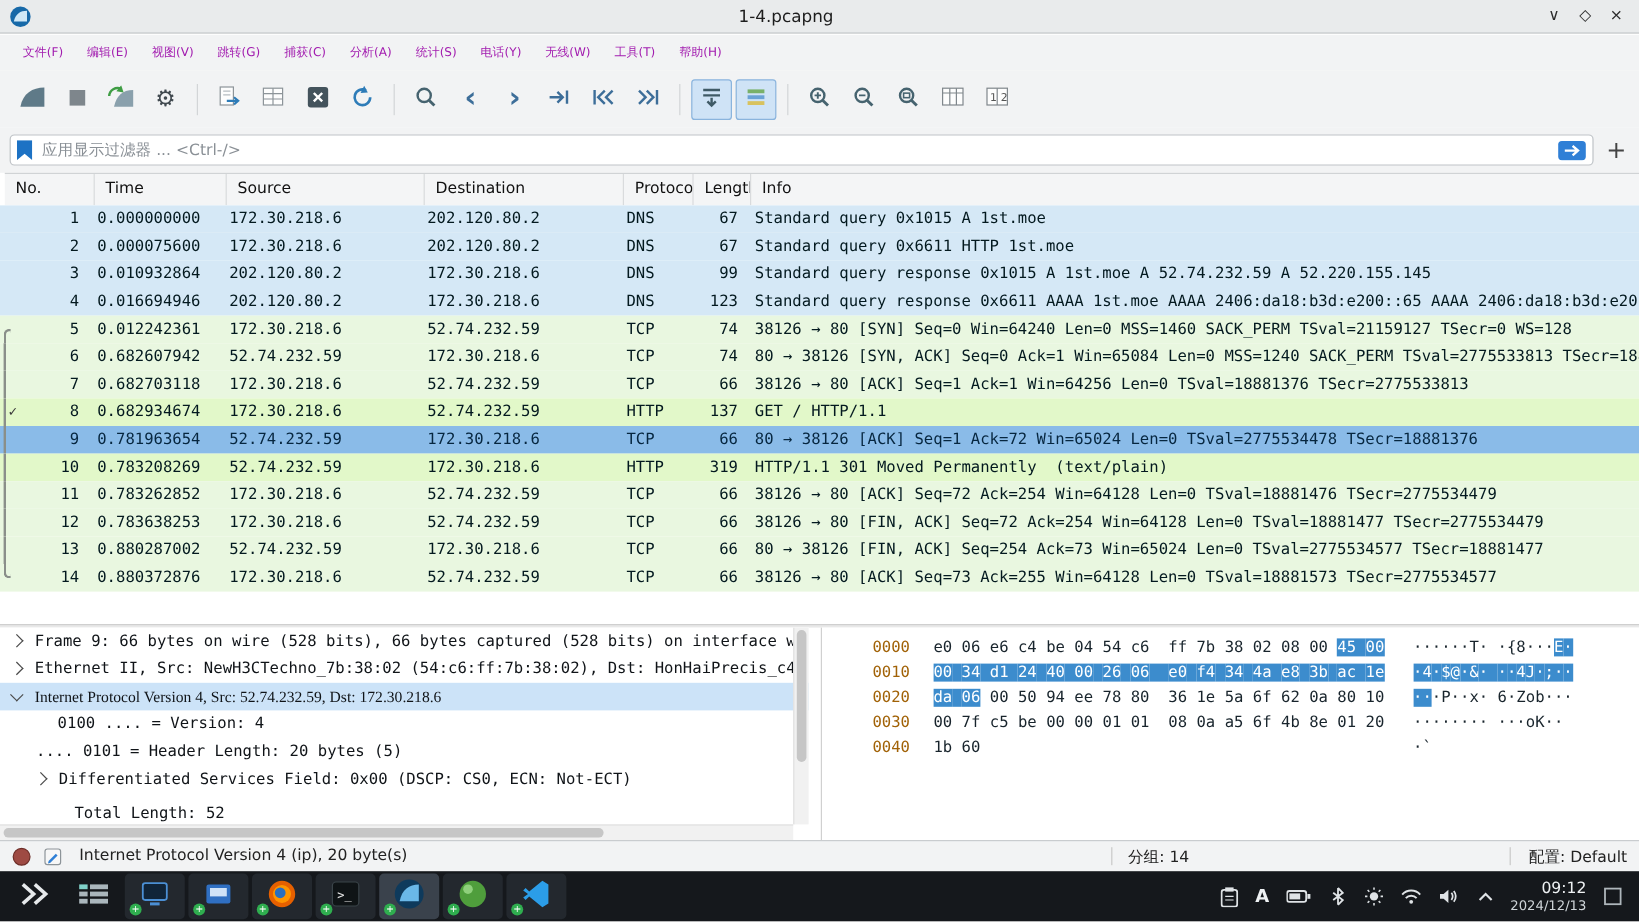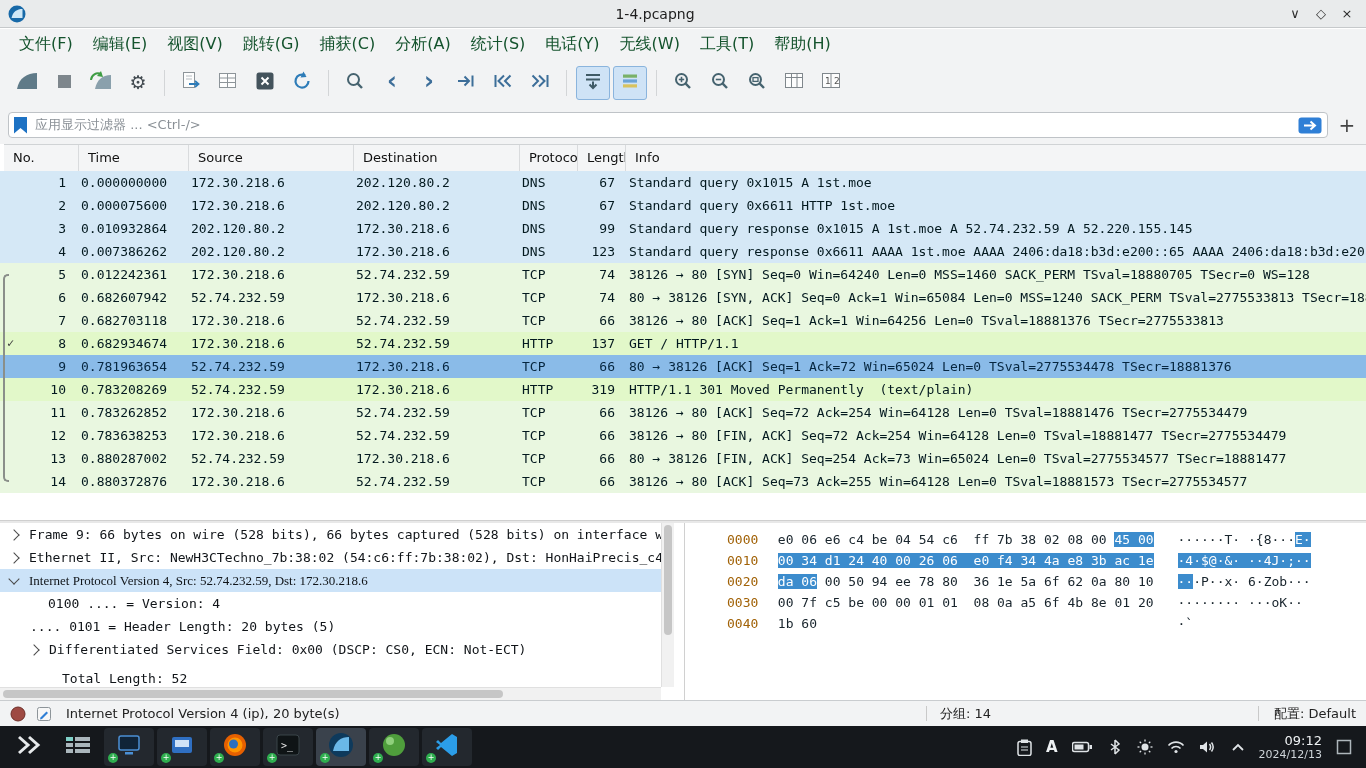--- a/index.html
+++ b/index.html
@@ -10,21 +10,21 @@
   .titlebar{position:absolute;left:0;top:0;width:100%;height:28px;background:#e9ebec;
     border-bottom:1px solid #c6c9cb;display:flex;align-items:center;box-sizing:border-box;}
   .appicon{margin-left:8px;display:flex;align-items:center;}
   .wtitle{flex:1;text-align:center;font-size:14px;color:#1d1d1d;}
   .wcontrols{display:flex;align-items:center;margin-right:8px;gap:4px;}
   .wctl{width:22px;height:20px;text-align:center;line-height:20px;font-size:13px;color:#2c2c2c;cursor:default;}
 
   
   .menubar{position:absolute;left:0;top:29px;width:100%;height:30px;background:#f2f3f4;
     display:flex;align-items:center;padding-left:10px;box-sizing:border-box;gap:2px;}
-  .menu-item{padding:4px 9px;font-size:16px;color:#14532d;border-radius:3px;white-space:nowrap;}
+  .menu-item{padding:4px 9px;font-size:10px;color:#a21caf;border-radius:3px;white-space:nowrap;}
 
   
   .toolbar{position:absolute;left:0;top:59px;width:100%;height:47px;background:#f2f3f4;
     display:flex;align-items:center;padding-left:10px;box-sizing:border-box;gap:3px;}
   .tbtn{width:34px;height:34px;display:flex;align-items:center;justify-content:center;
     border-radius:3px;box-sizing:border-box;}
   .tbtn.pressed{background:#cfe3f6;border:1px solid #8ab4dd;}
   .tsep{width:1px;height:26px;background:#d3d5d7;margin:0 6px;}
   .chev{font-size:24px;color:#3d6e99;font-weight:bold;line-height:16px;}
 
@@ -336,35 +336,35 @@
         <span class="c-no">3</span>
         <span class="c-time">0.010932864</span>
         <span class="c-src">202.120.80.2</span>
         <span class="c-dst">172.30.218.6</span>
         <span class="c-proto">DNS</span>
         <span class="c-len">99</span>
         <span class="c-info">Standard query response 0x1015 A 1st.moe A 52.74.232.59 A 52.220.155.145</span>
       </div>
       <div class="prow t-dns">
         <span class="c-no">4</span>
-        <span class="c-time">0.007386262</span>
+        <span class="c-time">0.016694946</span>
         <span class="c-src">202.120.80.2</span>
         <span class="c-dst">172.30.218.6</span>
         <span class="c-proto">DNS</span>
         <span class="c-len">123</span>
         <span class="c-info">Standard query response 0x6611 AAAA 1st.moe AAAA 2406:da18:b3d:e200::65 AAAA 2406:da18:b3d:e201</span>
       </div>
       <div class="prow t-tcp">
         <span class="c-no">5</span>
         <span class="c-time">0.012242361</span>
         <span class="c-src">172.30.218.6</span>
         <span class="c-dst">52.74.232.59</span>
         <span class="c-proto">TCP</span>
         <span class="c-len">74</span>
-        <span class="c-info">38126 → 80 [SYN] Seq=0 Win=64240 Len=0 MSS=1460 SACK_PERM TSval=18880705 TSecr=0 WS=128</span>
+        <span class="c-info">38126 → 80 [SYN] Seq=0 Win=64240 Len=0 MSS=1460 SACK_PERM TSval=21159127 TSecr=0 WS=128</span>
         <span class="mark m-start"></span>
       </div>
       <div class="prow t-tcp">
         <span class="c-no">6</span>
         <span class="c-time">0.682607942</span>
         <span class="c-src">52.74.232.59</span>
         <span class="c-dst">172.30.218.6</span>
         <span class="c-proto">TCP</span>
         <span class="c-len">74</span>
         <span class="c-info">80 → 38126 [SYN, ACK] Seq=0 Ack=1 Win=65084 Len=0 MSS=1240 SACK_PERM TSval=2775533813 TSecr=188</span>

